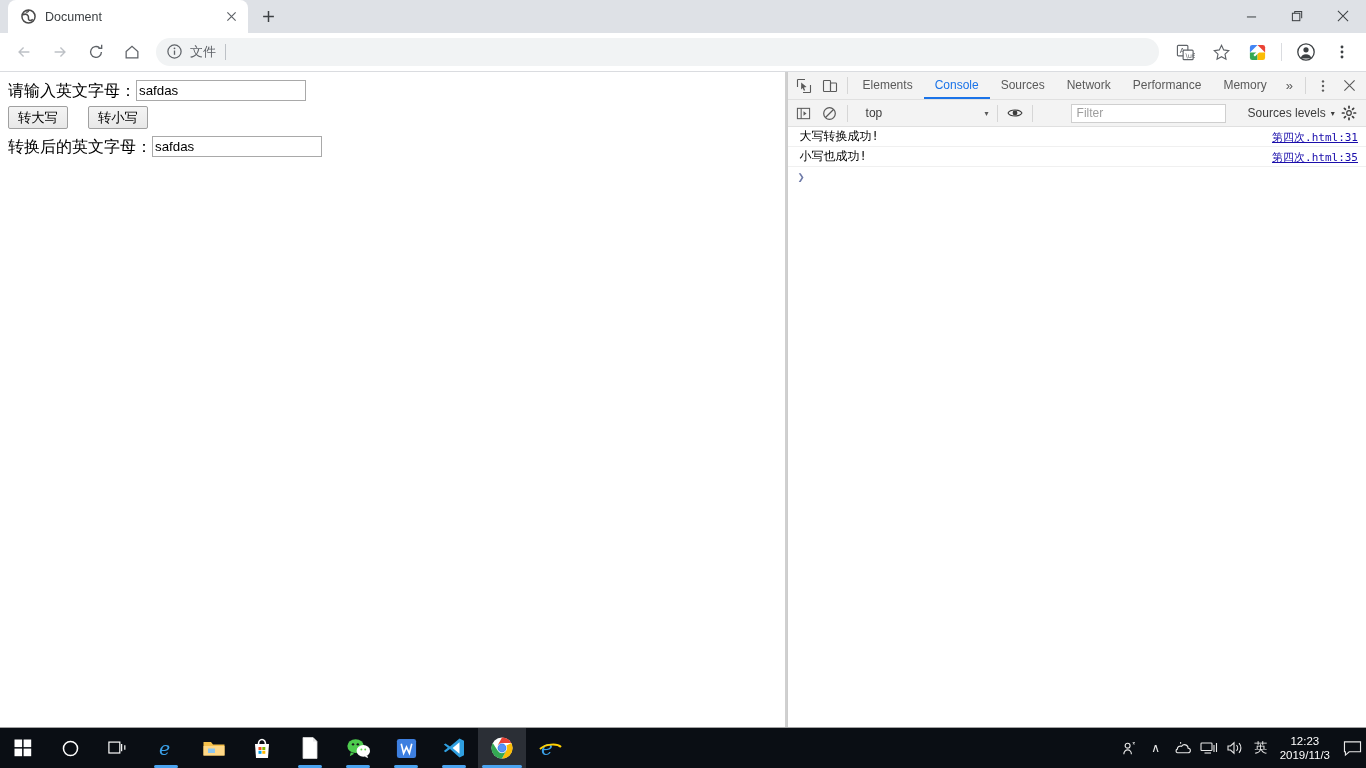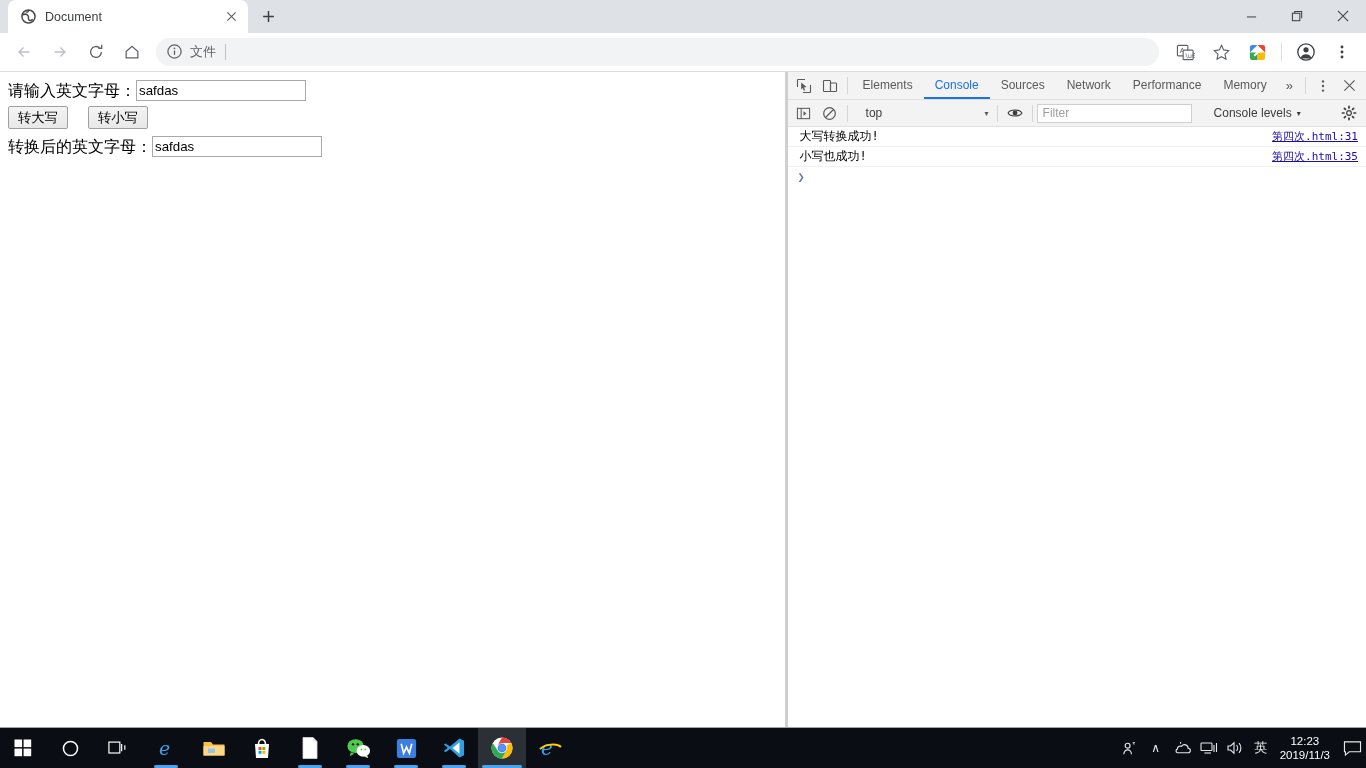--- a/index.html
+++ b/index.html
@@ -222,38 +222,39 @@
   }
   .ctx-select .caret { margin-left: auto; font-size: 8px; color: #5a5a5a; }
   .filter-input {
     width: 155px; height: 19px;
     border: 1px solid #cfcfcf;
     background: #fff;
     font-size: 12px;
     color: #3c3c3c;
     padding: 0 5px;
     font-family: "Liberation Sans", sans-serif;
+    margin-left: 34px;
   }
   .filter-input::placeholder { color: #9e9e9e; }
   .levels {
     font-size: 12px; color: #3c3c3c;
     margin-left: 22px;
     display: flex; align-items: center;
     white-space: nowrap;
   }
   .levels .caret { margin-left: 5px; font-size: 8px; }
 
   .dt-console {
     flex: 1 1 auto;
     background: #ffffff;
     overflow: hidden;
     font-size: 12px;
   }
   .console-row {
-    display: flex; align-items: center;
+    display: flex; align-items: flex-end;
     min-height: 20px;
     padding: 1px 8px 1px 12px;
     border-bottom: 1px solid #f0f0f0;
     gap: 16px;
   }
   .console-msg {
     flex: 1 1 auto;
     color: #000;
     font-family: "DejaVu Sans Mono", monospace;
     font-size: 12px;
@@ -535,21 +536,21 @@
           <div class="dt-vsep"></div>
           <div class="dt-icon-btn">
             <svg width="16" height="16" viewBox="0 0 18 18">
               <path d="M1.2 9 C3.5 4.6 14.5 4.6 16.8 9 C14.5 13.4 3.5 13.4 1.2 9 Z" fill="none" stroke="#3c3c3c" stroke-width="1.2"></path>
               <circle cx="9" cy="9" r="2.7" fill="#3c3c3c"></circle>
             </svg>
           </div>
           <div class="dt-vsep"></div>
           <input class="filter-input" type="text" placeholder="Filter" style="">
           <div class="levels">
-            <span>Console levels</span>
+            <span>Sources levels</span>
             <span class="caret">▾</span>
           </div>
           <div class="dt-spacer"></div>
           <div class="dt-icon-btn" style="margin-right:4px">
             <svg width="16" height="16" viewBox="0 0 18 18">
               <circle cx="9" cy="9" r="2.6" fill="none" stroke="#3c3c3c" stroke-width="1.3"></circle>
               <g stroke="#3c3c3c" stroke-width="1.9" stroke-linecap="round">
                 <path d="M9 1.6 V3.4"></path>
                   <path d="M9 14.6 V16.4"></path>
                 <path d="M1.6 9 H3.4"></path>

